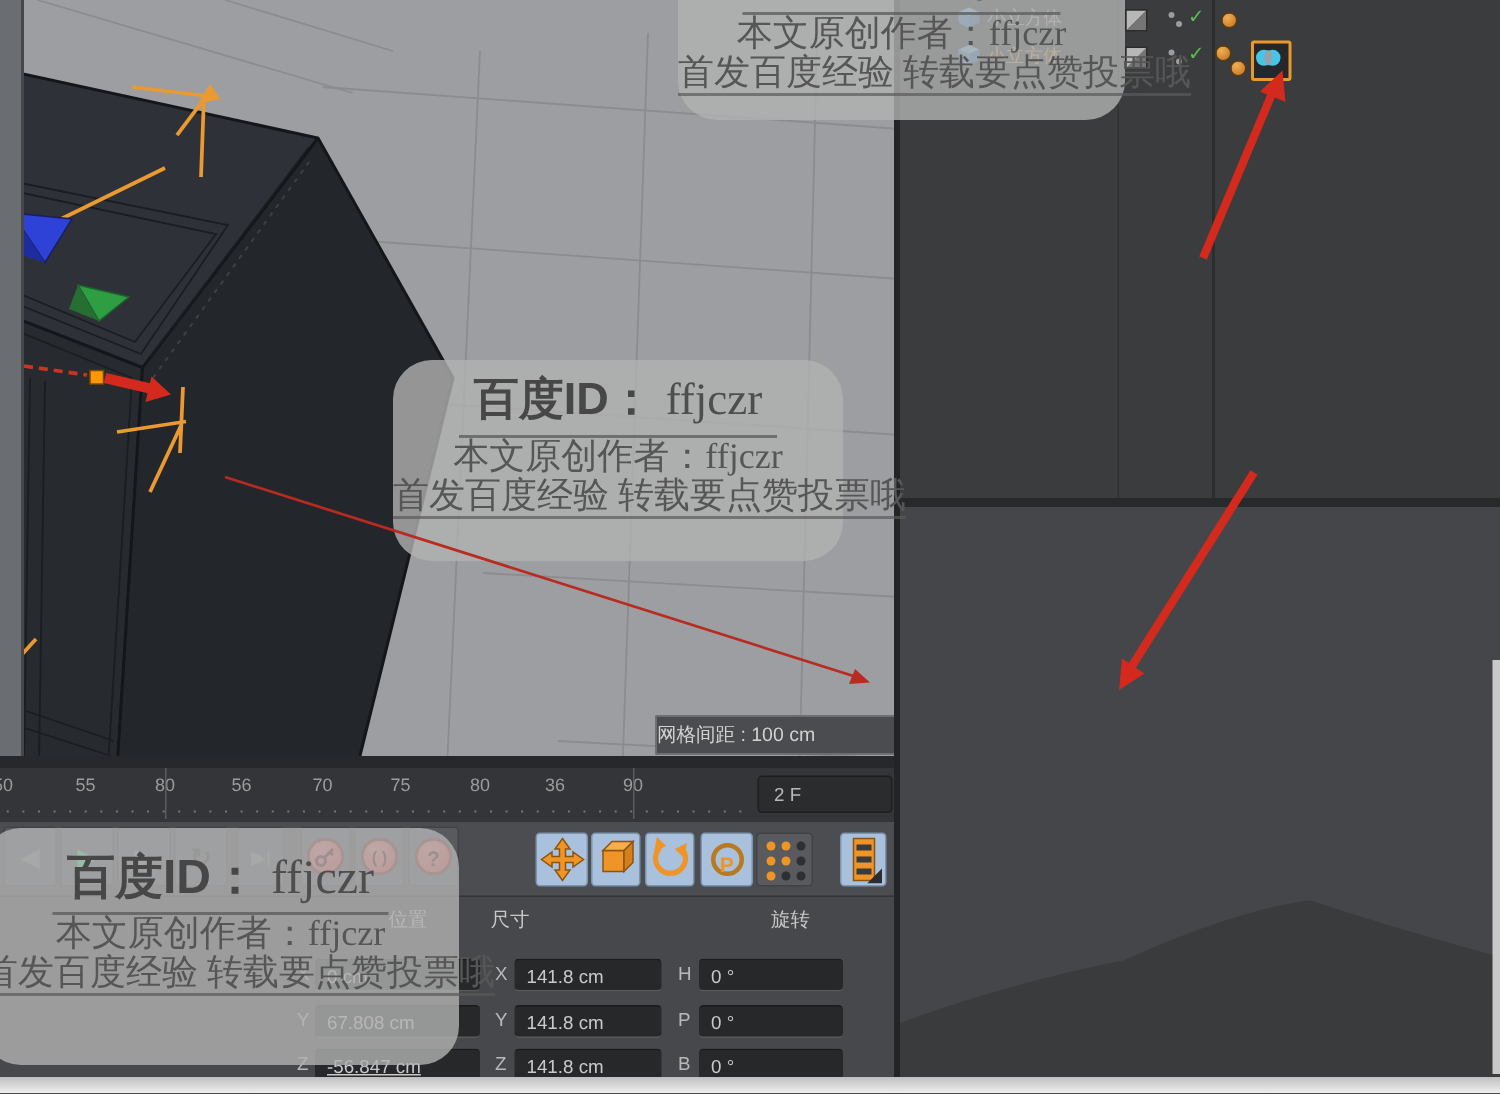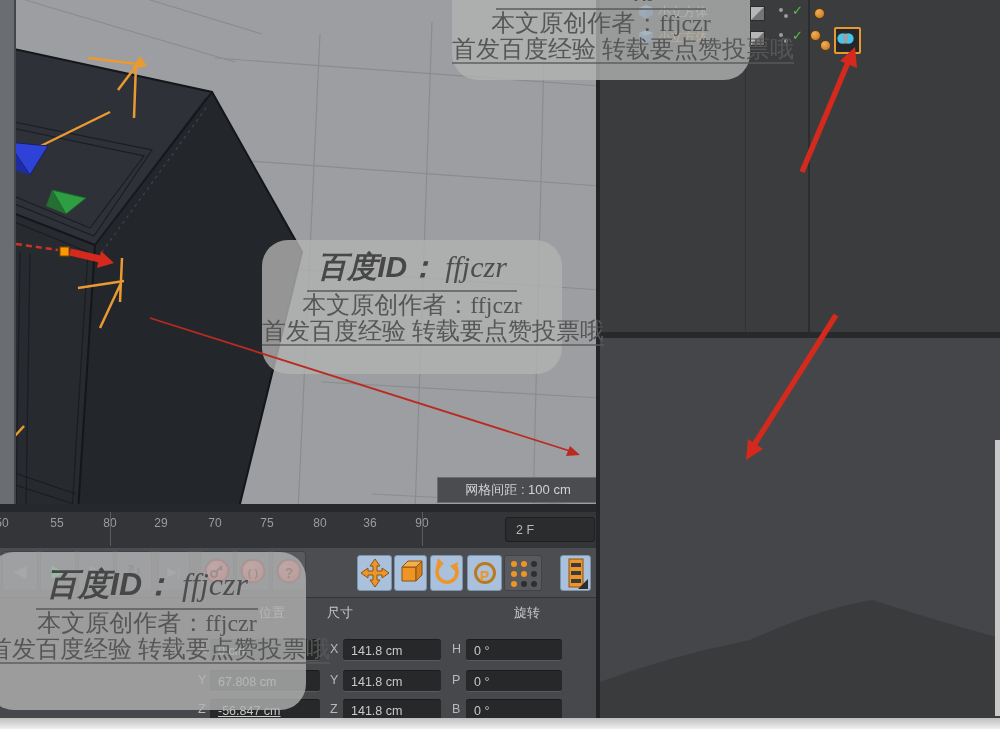--- a/index.html
+++ b/index.html
@@ -4,21 +4,21 @@
 <style>
   html,body{margin:0;padding:0;background:#222;}
   body{font-family:"Liberation Sans","DejaVu Sans",sans-serif;}
   #app{position:relative;width:1000px;height:729px;overflow:hidden;background:#46484b;}
   .abs{position:absolute;}
 
   
   #viewport{left:0;top:0;width:600px;height:512px;background:#9d9ea1;}
   #left-strip{left:0;top:0;width:14px;height:512px;background:#6a6d71;border-right:2px solid #45474b;z-index:5;}
   #grid-label{left:437px;top:477px;width:160px;height:24px;background:#4a4c4f;border:1px solid #6b6d70;
-    color:#d2d2d2;font-size:13px;line-height:24px;text-align:center;z-index:6;}
+    color:#d2d2d2;font-size:13px;line-height:24px;text-align:left;z-index:6;}
   #vp-bottom-edge{left:0;top:504px;width:600px;height:8px;background:#26282b;z-index:6;}
 
   
   #main-divider{left:596px;top:0;width:4px;height:729px;background:#232426;z-index:8;}
   #object-manager{left:600px;top:0;width:400px;height:332px;background:#3b3c3e;z-index:7;}
   #om-divider{left:600px;top:332px;width:400px;height:6px;background:#28292b;z-index:8;}
   #attr-panel{left:600px;top:338px;width:400px;height:382px;background:#454649;z-index:7;}
   .om-colsep{position:absolute;top:0;width:2px;height:332px;background:#2c2d2f;}
   .om-name{position:absolute;font-size:12.5px;line-height:22px;white-space:nowrap;}
   .om-check{position:absolute;font-size:13px;color:#55c24a;}
@@ -78,21 +78,21 @@
   .chead{position:absolute;top:6px;color:#c8c8c8;font-size:13px;text-align:right;}
   .claxis{position:absolute;color:#b9b9b9;font-size:12.5px;}
   .cfield{position:absolute;height:22px;background:#27282a;border-top:1px solid #1b1b1b;border-bottom:1px solid #5a5a5a;
     border-radius:3px;color:#c9c9c9;font-size:12.5px;line-height:22px;padding-left:8px;box-sizing:border-box;}
 
   #bottom-strip{left:0;top:718px;width:1000px;height:11px;background:linear-gradient(#bfbfbf,#f0f0f0);z-index:20;}
 
   
   .wm{position:absolute;background:rgba(177,177,177,0.80);border-radius:26px;text-align:center;z-index:40;color:#565656;}
   .wm-title{display:block;width:fit-content;margin:0 auto;padding:0 10px 4px 10px;border-bottom:2px solid rgba(90,90,90,.75);
-    font-size:30px;line-height:38px;white-space:nowrap;font-style:italic;}
+    font-size:30px;line-height:38px;white-space:nowrap;}
   .wm-cjk{font-weight:bold;color:#474747;}
   .wm-name{font-family:"Liberation Serif","DejaVu Serif",serif;color:#4e4e4e;padding-left:8px;}
   .wm-line{font-family:"Liberation Serif","DejaVu Serif",serif;font-size:24px;line-height:26px;white-space:nowrap;}
   .wm-underline{display:block;width:fit-content;margin:0 auto;border-bottom:2px solid rgba(90,90,90,.7);}
   .wm-top{left:452px;top:-40px;width:298px;height:114px;padding-top:6px;}
   .wm-mid{left:262px;top:240px;width:300px;height:126px;padding-top:8px;}
   .wm-bot{left:-12px;top:552px;width:318px;height:146px;padding-top:12px;}
   .wm-bot .wm-title{font-size:32px;line-height:40px;}
 
   #overlay{position:absolute;left:0;top:0;z-index:50;pointer-events:none;}
@@ -265,21 +265,21 @@
 
   <svg class="abs" style="left:600px;top:590px;z-index:8;" width="400" height="130" viewBox="0 0 400 130">
     <path d="M0,130 L0,92 Q70,66 150,50 Q220,18 273,10 Q320,26 400,48 L400,130 Z" fill="#3a3b3d"></path>
   </svg>
   <div id="panel-right-edge" class="abs"></div>
 
   <div id="timeline" class="abs">
     <span class="ruler-num" style="left:-13px;">50</span>
     <span class="ruler-num" style="left:42px;">55</span>
     <span class="ruler-num" style="left:95px;">80</span>
-    <span class="ruler-num" style="left:146px;">29</span>
+    <span class="ruler-num" style="left:146px;">56</span>
     <span class="ruler-num" style="left:200px;">70</span>
     <span class="ruler-num" style="left:252px;">75</span>
     <span class="ruler-num" style="left:305px;">80</span>
     <span class="ruler-num" style="left:355px;">36</span>
     <span class="ruler-num" style="left:407px;">90</span>
   </div>
   <div id="ruler-ticks" class="abs"></div>
   <div class="ruler-mark abs" style="left:110px;"></div>
   <div class="ruler-mark abs" style="left:422px;"></div>
   <div id="frame-field" class="abs">2 F</div>

